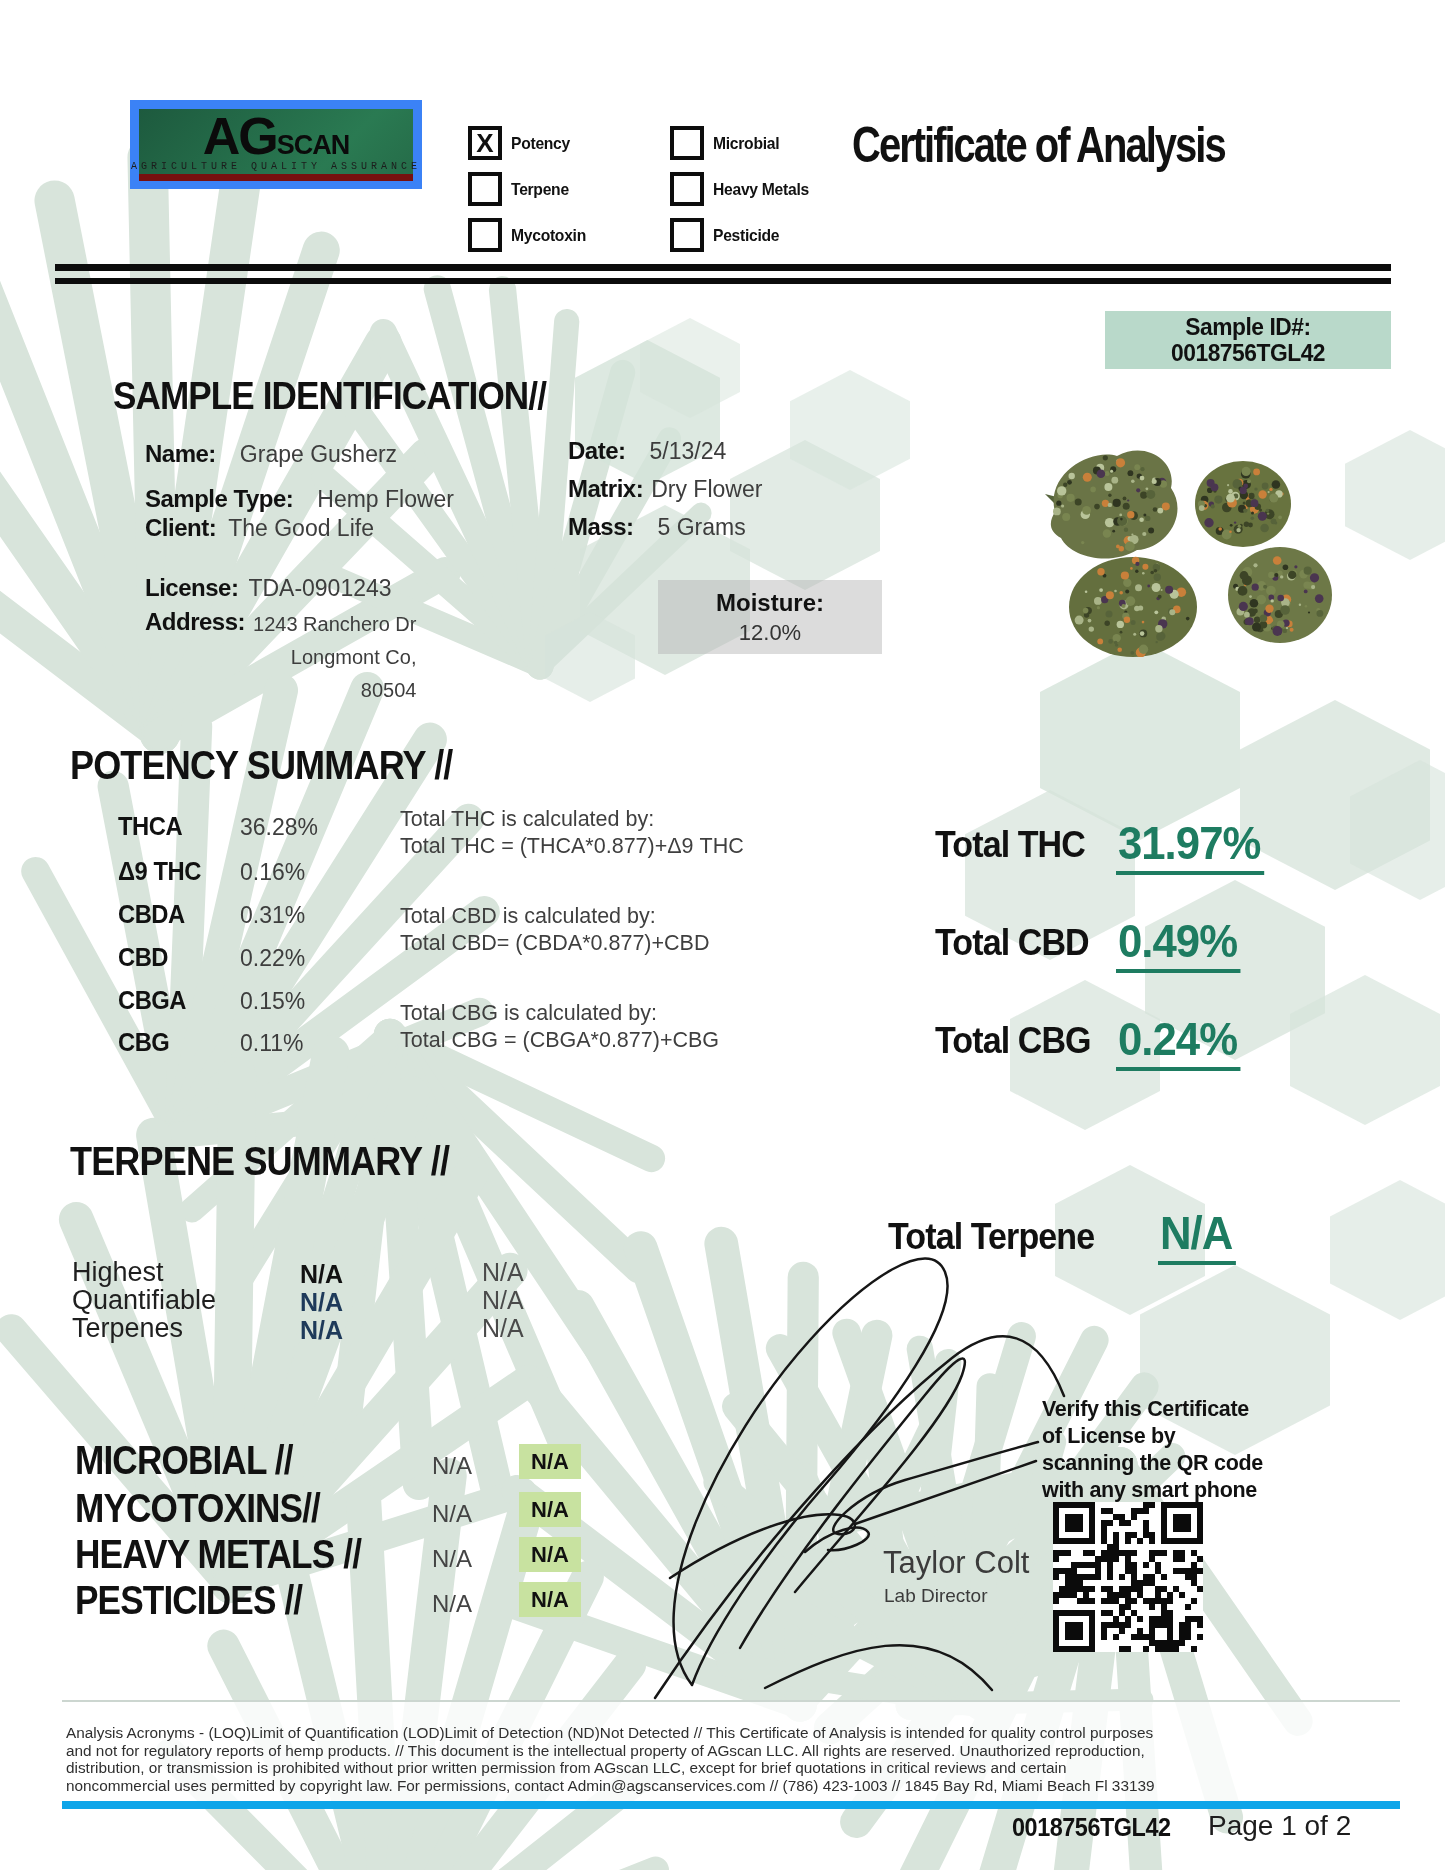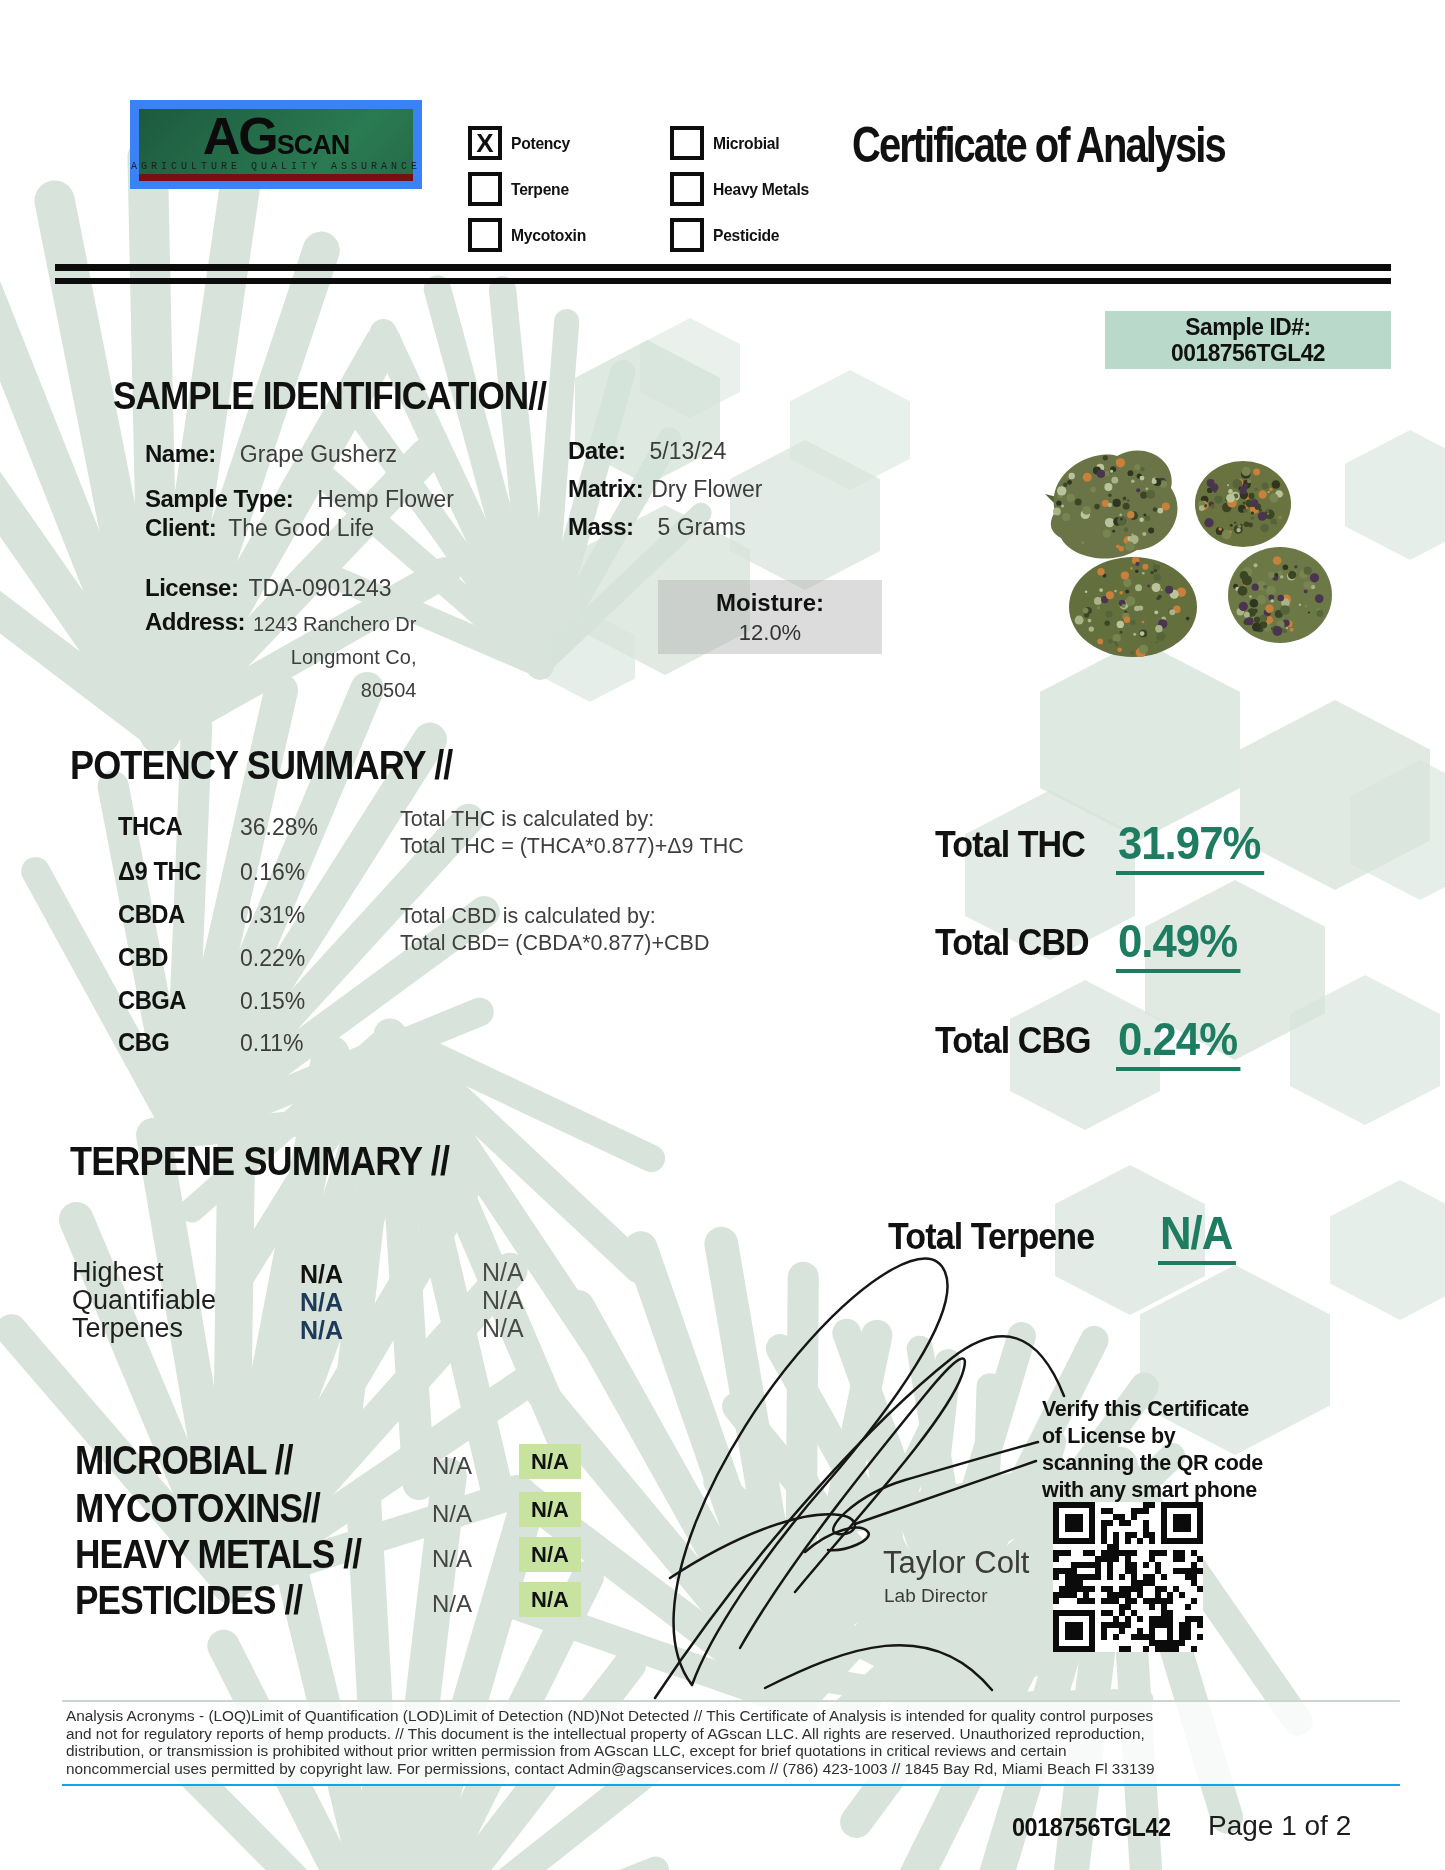--- a/index.html
+++ b/index.html
@@ -68,21 +68,21 @@
   
   .verify{left:1042px;top:1396px;z-index:2;}
   .verify div{font-weight:bold;font-size:21.5px;line-height:27px;letter-spacing:-.3px;white-space:nowrap;}
   .qr{left:1053px;top:1502px;z-index:2;}
   
   .signature{left:600px;top:1180px;z-index:2;}
   .sig-name{left:883px;top:1545px;font-size:31px;color:#3b3b3b;z-index:3;}
   .sig-title{left:884px;top:1585px;font-size:19px;color:#3b3b3b;z-index:3;}
   
   .footer{left:62px;top:1700px;width:1330px;background:rgba(255,255,255,.82);
-     border-top:2px solid #ccd6d0;border-bottom:2px solid #0ea5e9;padding:5px 4px 7px 4px;z-index:2;}
+     border-top:2px solid #ccd6d0;border-bottom:8px solid #0ea5e9;padding:22px 4px 7px 4px;z-index:2;}
   .footer div{font-size:15.5px;color:#2f2f2f;line-height:17.5px;white-space:nowrap;transform:scaleX(.99);transform-origin:left top;}
   .doc-id{left:1012px;top:1812px;font-weight:bold;font-size:26px;letter-spacing:-.5px;transform:scaleX(.9);transform-origin:left top;z-index:2;}
   .page-num{left:1208px;top:1810px;font-size:28px;color:#1c1c1c;z-index:2;}
   .buds{left:1015px;top:432px;z-index:1;}
 </style>
 </head>
 <body>
 
 <div id="page">
 
@@ -580,20 +580,24 @@
   <div class="an-val" style="top:1030px">0.11%</div>
 
   <div class="formula" style="top:806px">
     <div>Total THC is calculated by:</div>
     <div>Total THC = (THCA*0.877)+Δ9 THC</div>
   </div>
   <div class="formula" style="top:903px">
     <div>Total CBD is calculated by:</div>
     <div>Total CBD= (CBDA*0.877)+CBD</div>
   </div>
+  <div class="formula" style="top:1000px">
+    <div>Total CBG is calculated by:</div>
+    <div>Total CBG = (CBGA*0.877)+CBG</div>
+  </div>
 
   <div class="tot-label" style="left:935px;top:824px">Total THC</div>
   <div class="tot-val" style="left:1116px;top:816px">31.97%</div>
   <div class="tot-label" style="left:935px;top:922px">Total CBD</div>
   <div class="tot-val" style="left:1116px;top:914px">0.49%</div>
   <div class="tot-label" style="left:935px;top:1020px">Total CBG</div>
   <div class="tot-val" style="left:1116px;top:1012px">0.24%</div>
 
   <div class="abs h1 hd-terpene">TERPENE SUMMARY //</div>
 

